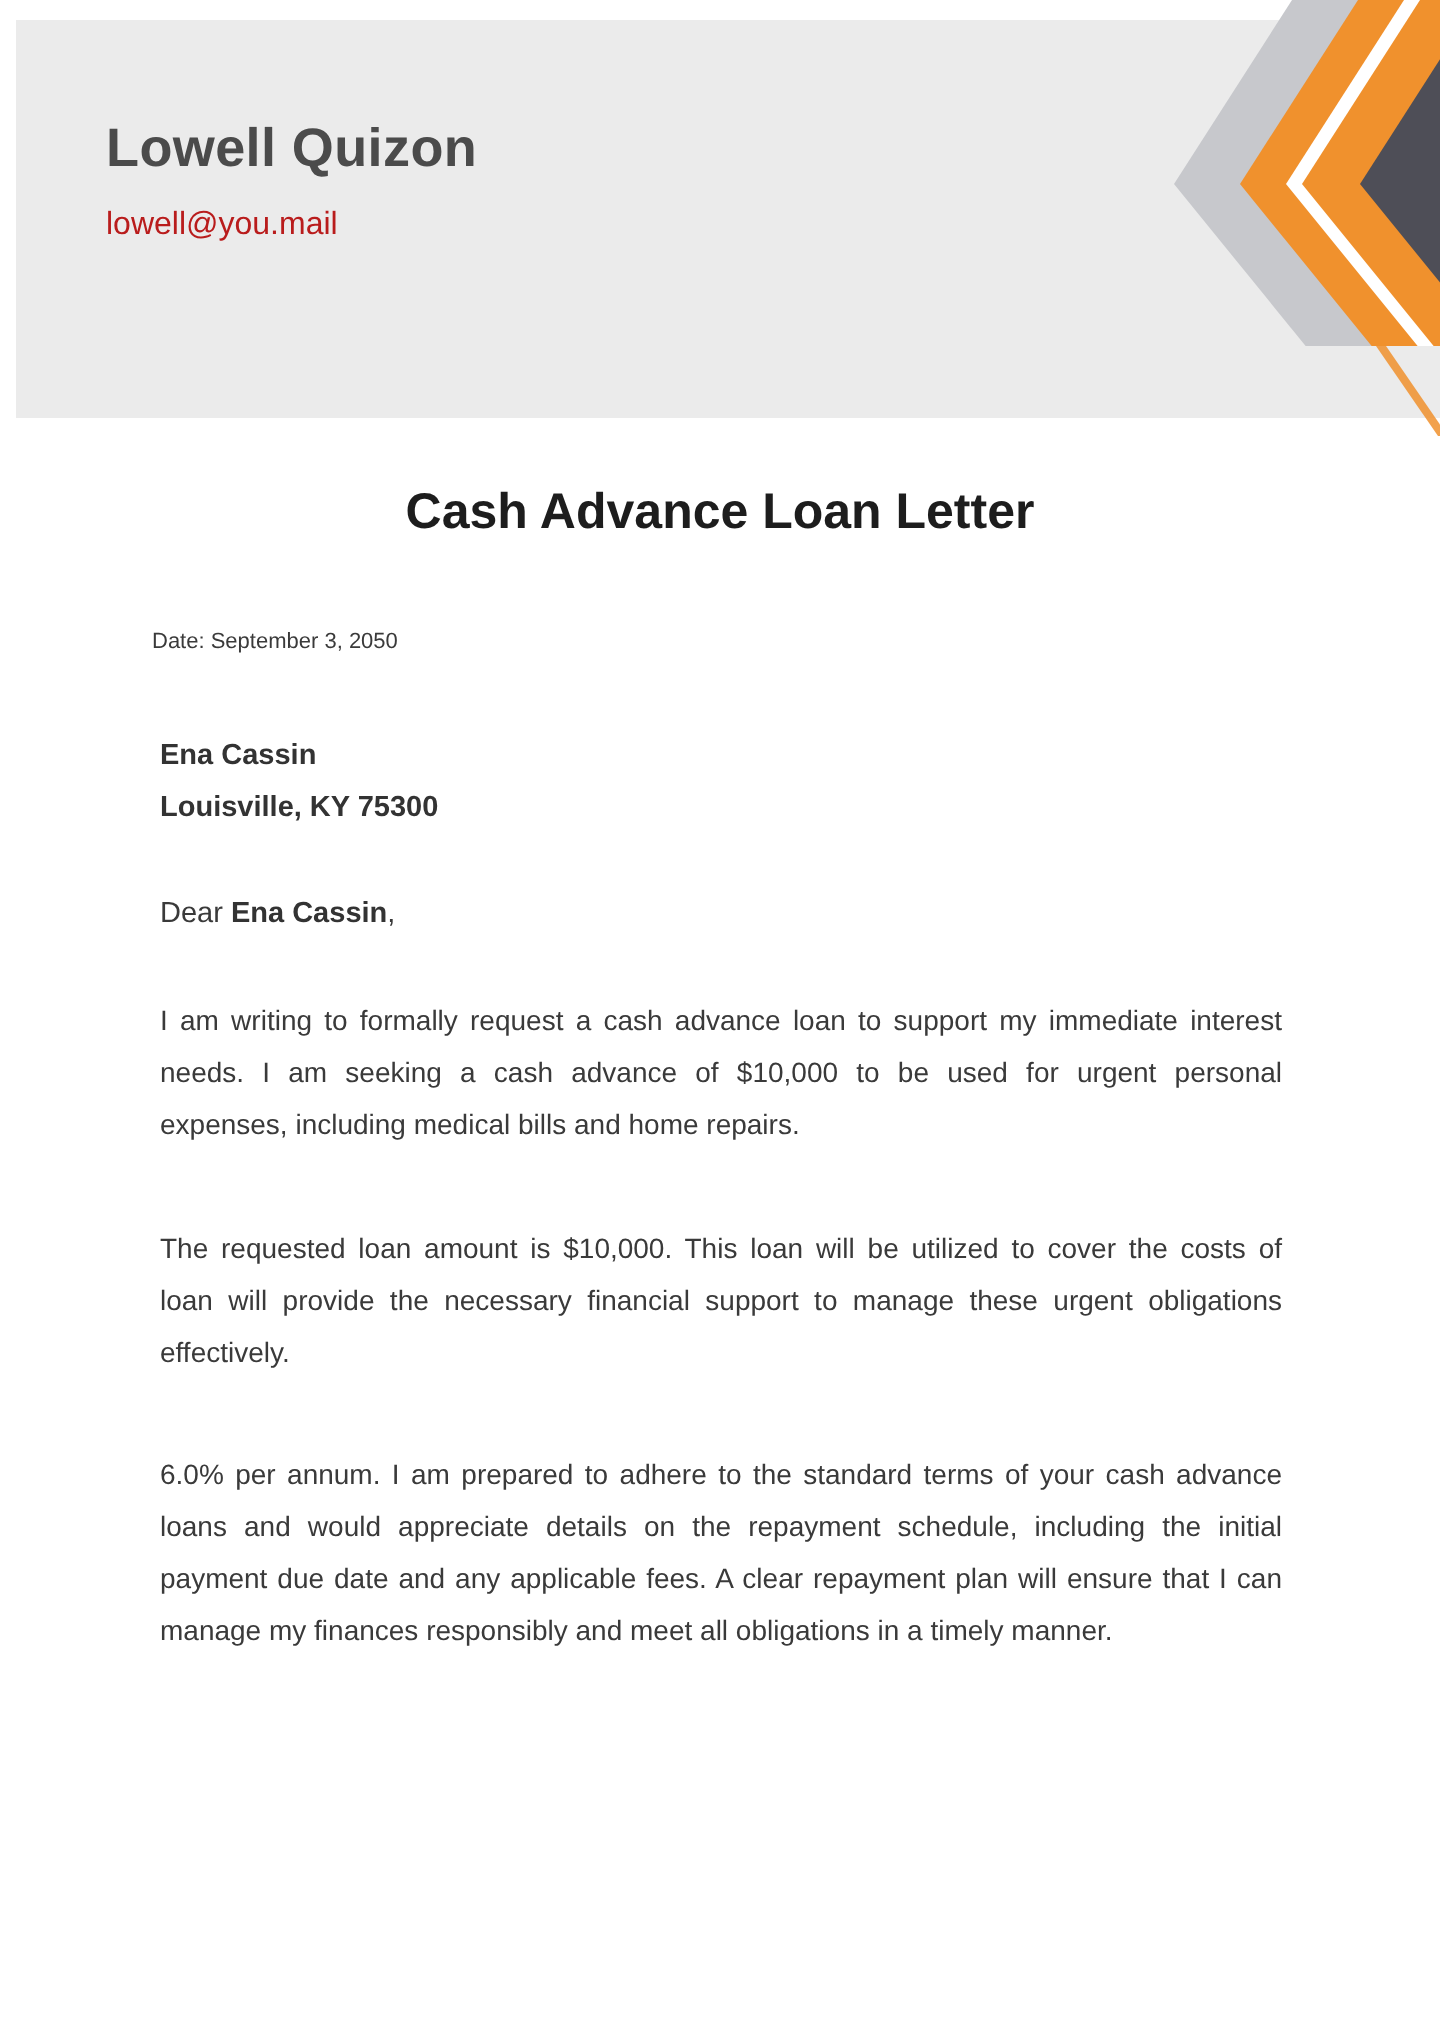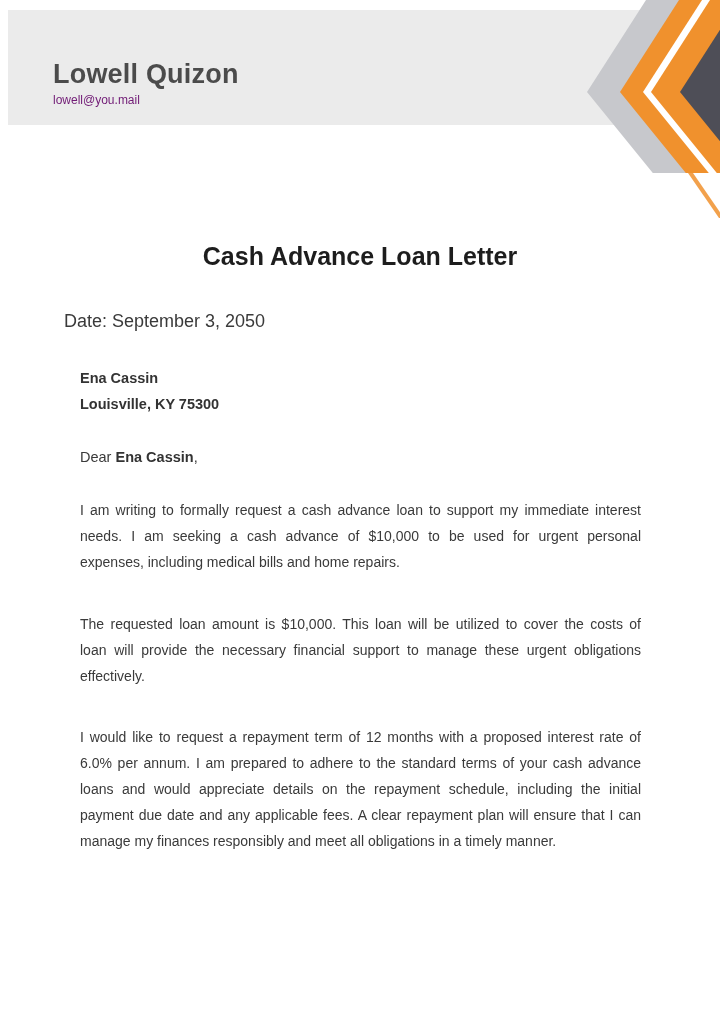--- a/index.html
+++ b/index.html
@@ -5,48 +5,48 @@
   html,body{margin:0;padding:0;background:#ffffff;}
   .page{
     position:relative;
     width:720px;height:1016px;
     background:#ffffff;
     font-family:"Liberation Sans","DejaVu Sans",sans-serif;
     overflow:hidden;
   }
   
   .header{
-    position:absolute;left:8px;top:10px;right:0;height:115px;
+    position:absolute;left:8px;top:10px;right:0;height:199px;
     background:#EBEBEB;
     padding-left:25px;
   }
   .header-name{
     position:absolute;left:45px;top:47px;
     font-size:27px;font-weight:700;color:#4B4B4B;
     letter-spacing:.2px;line-height:34px;white-space:nowrap;
   }
   .header-email{
-    position:absolute;left:45px;top:80px;
-    font-size:12px;font-weight:400;color:#701a75;
+    position:absolute;left:45px;top:93px;
+    font-size:16px;font-weight:400;color:#b91c1c;
     line-height:20px;white-space:nowrap;
   }
   .chevron{
     position:absolute;top:0;right:0;width:160px;height:218px;
     pointer-events:none;
   }
   
   .title{
     position:absolute;left:0;right:0;top:240px;
     text-align:center;
     font-size:25px;font-weight:700;color:#1D1D1D;
     line-height:32px;
   }
   .date-line{
-    position:absolute;left:64px;top:311px;
-    font-size:18px;color:#3A3A3A;line-height:20px;
+    position:absolute;left:76px;top:311px;
+    font-size:11px;color:#3A3A3A;line-height:20px;
   }
   .recipient{
     position:absolute;left:80px;top:365px;
     font-size:14.5px;font-weight:700;color:#333333;line-height:26px;
   }
   .salutation{
     position:absolute;left:80px;top:444px;
     font-size:14.5px;color:#3A3A3A;line-height:26px;
   }
   .salutation .bold{font-weight:700;color:#333333;}
@@ -105,20 +105,19 @@
       <div class="jline jlast">expenses, including medical bills and home repairs.</div>
     </div>
 
   <div class="para para-2">
       <div class="jline">The requested loan amount is $10,000. This loan will be utilized to cover the costs of</div>
       <div class="jline">loan will provide the necessary financial support to manage these urgent obligations</div>
       <div class="jline jlast">effectively.</div>
     </div>
 
   <div class="para para-3">
-      <div class="jline">I would like to request a repayment term of 12 months with a proposed interest rate of</div>
       <div class="jline">6.0% per annum. I am prepared to adhere to the standard terms of your cash advance</div>
       <div class="jline">loans and would appreciate details on the repayment schedule, including the initial</div>
       <div class="jline">payment due date and any applicable fees. A clear repayment plan will ensure that I can</div>
       <div class="jline jlast">manage my finances responsibly and meet all obligations in a timely manner.</div>
     </div>
 
 </div>
 
 </body></html>

